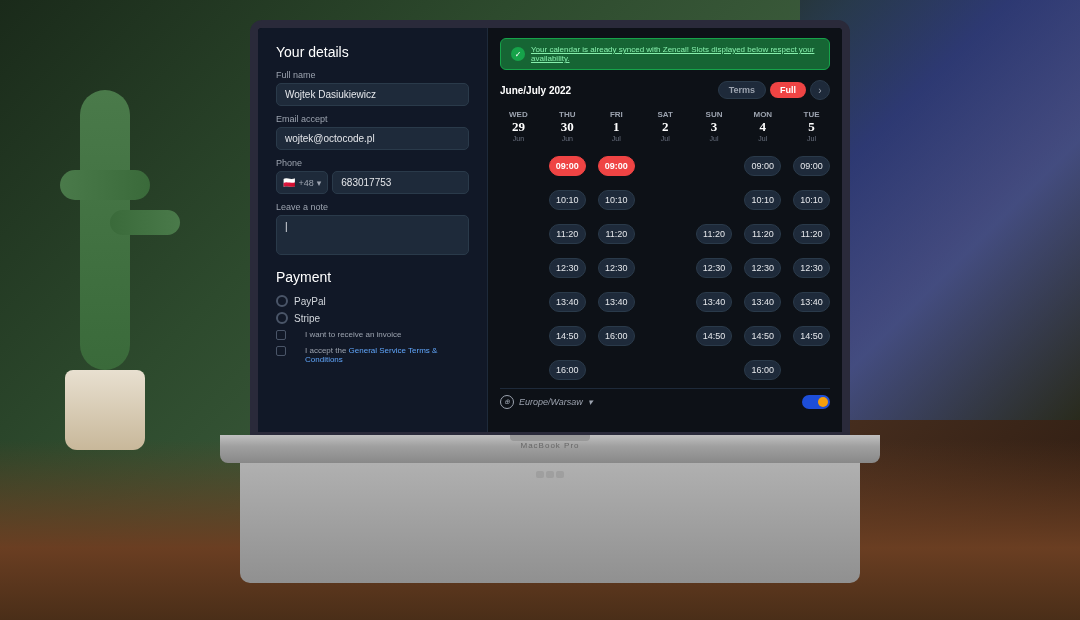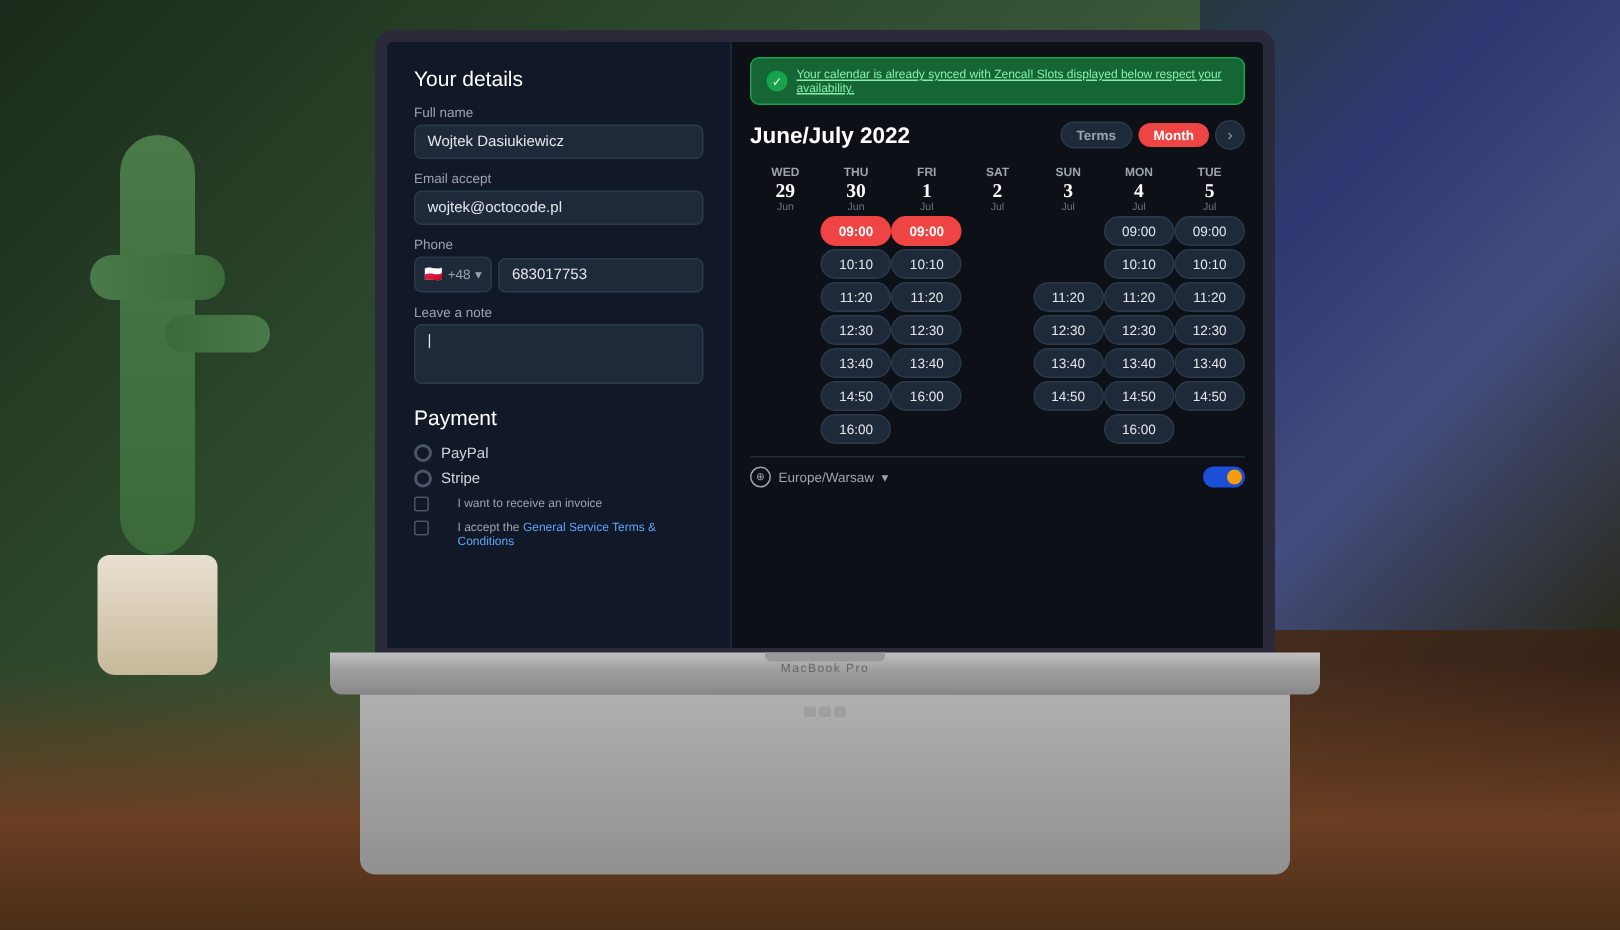--- a/index.html
+++ b/index.html
@@ -264,21 +264,21 @@
 
     
     .calendar-header {
       display: flex;
       align-items: center;
       justify-content: space-between;
       margin-bottom: 8px;
     }
 
     .month-title {
-      font-size: 15px;
+      font-size: 10px;
       font-weight: 700;
       color: #ffffff;
     }
 
     .view-buttons {
       display: flex;
       align-items: center;
       gap: 4px;
     }
 
@@ -312,21 +312,21 @@
       color: #9ca3af;
       font-size: 10px;
       cursor: pointer;
       border: 1px solid #2a3a4a;
     }
 
     
     .calendar-grid {
       display: grid;
       grid-template-columns: repeat(7, 1fr);
-      gap: 0;
+      gap: 12px;
     }
 
     .day-header {
       text-align: center;
       padding: 2px 0;
     }
 
     .day-name {
       font-size: 8px;
       color: #9ca3af;
@@ -372,20 +372,21 @@
     }
 
     
     .calendar-footer {
       display: flex;
       align-items: center;
       justify-content: space-between;
       margin-top: 6px;
       padding-top: 6px;
       border-top: 1px solid #1e2a3a;
+      font-style: italic;
     }
 
     .timezone-selector {
       display: flex;
       align-items: center;
       gap: 5px;
       color: #9ca3af;
       font-size: 9px;
       cursor: pointer;
     }
@@ -494,21 +495,21 @@
 
         <div class="success-banner">
           <div class="success-icon">✓</div>
           <span class="success-text">Your calendar is already synced with Zencal! Slots displayed below respect your availability.</span>
         </div>
 
         <div class="calendar-header">
           <div class="month-title">June/July 2022</div>
           <div class="view-buttons">
             <button class="view-btn view-btn-month">Terms</button>
-            <button class="view-btn view-btn-week">Month</button>
+            <button class="view-btn view-btn-week">Full</button>
             <div class="nav-arrow">›</div>
           </div>
         </div>
 
         <div class="calendar-grid">
 
           <div class="day-header">
             <div class="day-name">Wed</div>
             <div class="day-num">29</div>
             <div class="day-sub">Jun</div>

